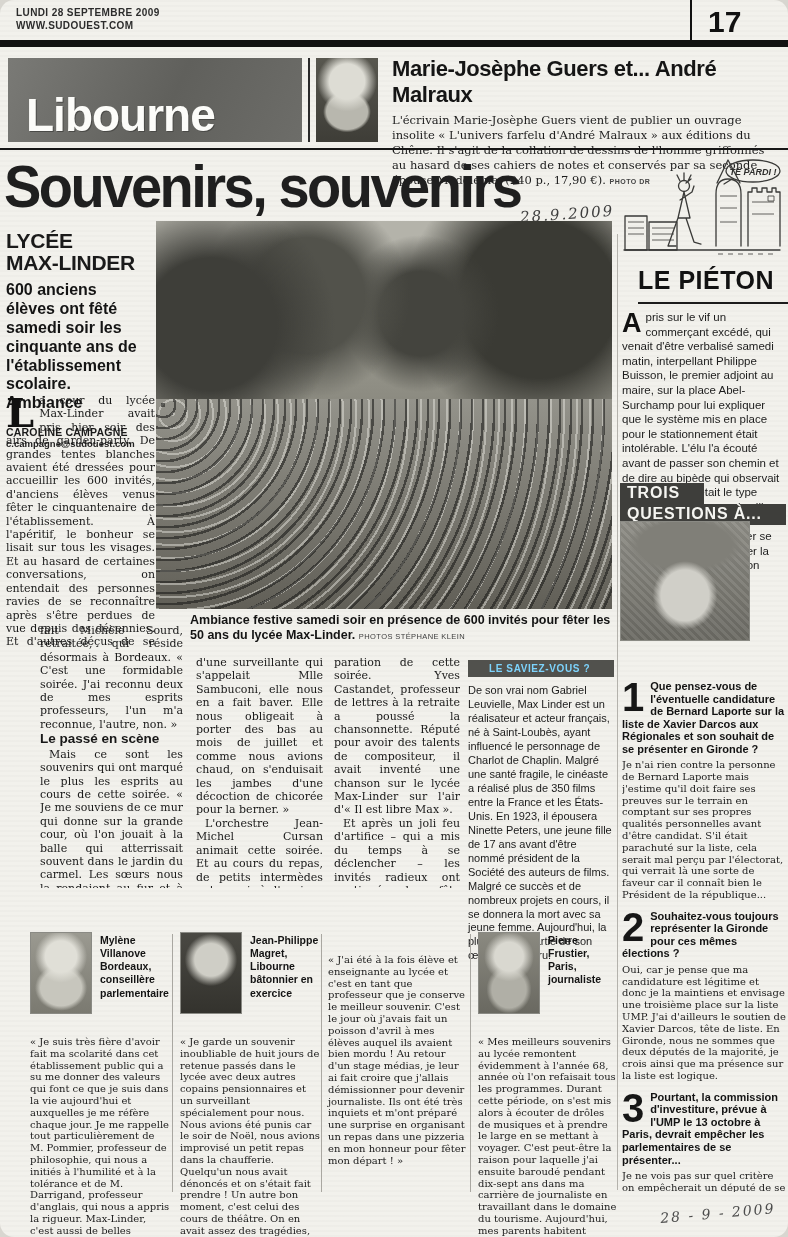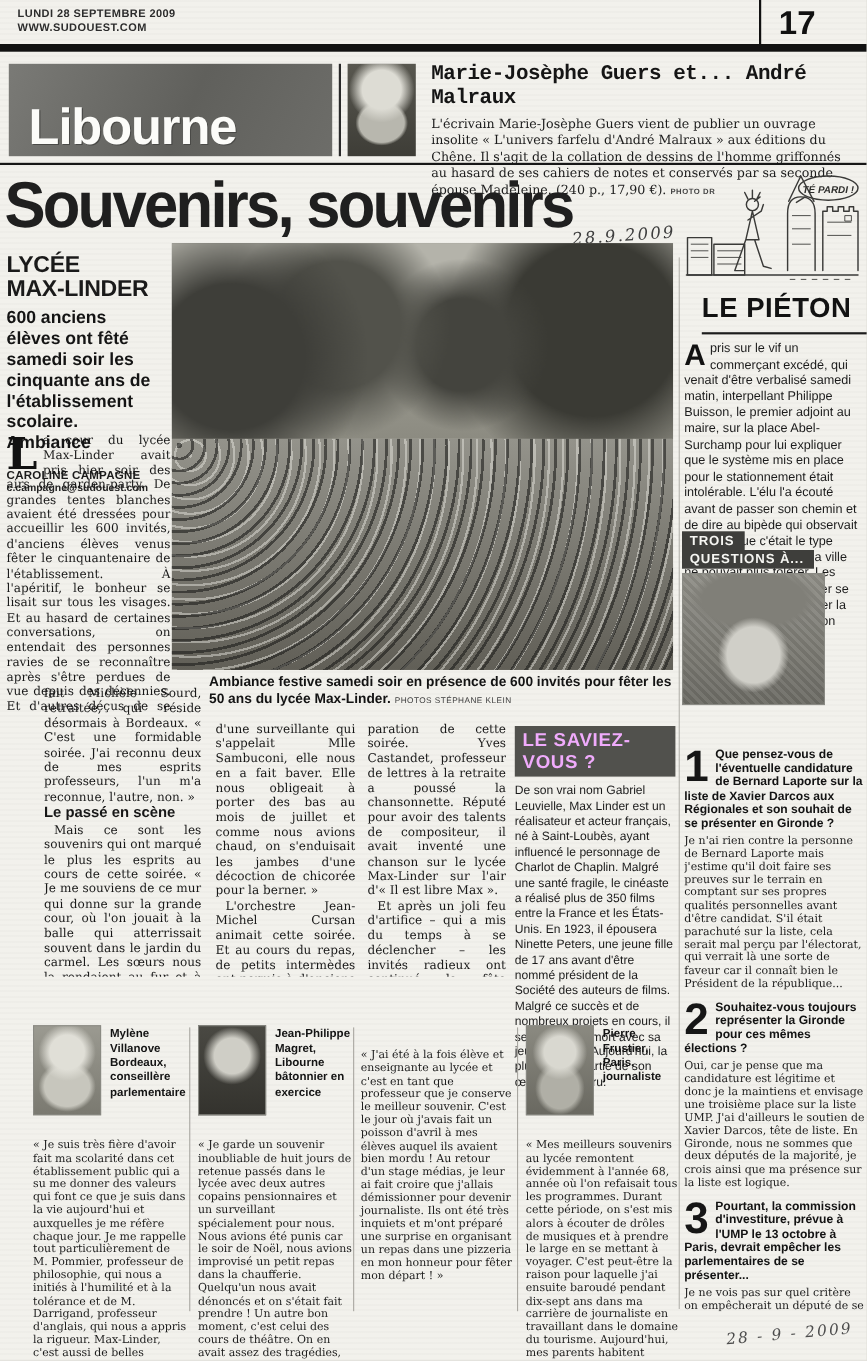--- a/index.html
+++ b/index.html
@@ -6,40 +6,40 @@
     --ink:#1a1a1a;
     --paper:#f2f1ec;
     --serif:"DejaVu Serif", serif;
     --sans:"Liberation Sans", sans-serif;
   }
   html,body{margin:0;padding:0;background:#d8d6d0;}
   .page{
     position:relative;width:788px;height:1237px;margin:0 auto;
     background:var(--paper);
     background-image:repeating-linear-gradient(0deg, rgba(0,0,0,.015) 0 2px, transparent 2px 5px);
-    color:var(--ink);font-family:var(--serif);overflow:hidden;
+    color:var(--ink);font-family:var(--serif);overflow:hidden;border-radius:14px;
   }
   
   .hdr-date{position:absolute;left:16px;top:7px;font-family:var(--sans);font-weight:bold;font-size:10px;line-height:1.25;color:#2c2c2c;letter-spacing:.4px;}
   .pagenum{position:absolute;left:690px;top:0;width:90px;height:44px;border-left:2.5px solid #111;
     font-family:var(--sans);font-weight:900;font-size:30px;display:flex;align-items:center;padding-left:16px;box-sizing:border-box;color:#111;}
   .topbar{position:absolute;left:0;top:40px;width:788px;height:7px;background:#121212;}
   
   .band{position:absolute;left:8px;top:58px;width:294px;height:84px;
     background:linear-gradient(115deg,#7a7a76,#60605c 55%,#6d6d69);
     display:flex;align-items:flex-end;padding-left:18px;box-sizing:border-box;}
   .band span{font-family:var(--sans);font-weight:bold;font-size:46px;color:#fcfcf9;letter-spacing:-1px;text-shadow:1px 1px 0 #4a4a47;}
   .mast-vrule{position:absolute;left:308px;top:58px;width:2px;height:84px;background:#2a2a2a;}
   .mast-photo{position:absolute;left:316px;top:58px;width:62px;height:84px;
     background:
       radial-gradient(circle at 50% 28%, #dddcd4 0 26%, rgba(0,0,0,0) 44%),
       radial-gradient(ellipse 55% 35% at 50% 64%, #b8b7ae 0 60%, rgba(0,0,0,0) 70%),
       linear-gradient(#58574f,#3e3d37);}
   .brief{position:absolute;left:392px;top:56px;width:388px;}
-  .brief-title{font-family:Liberation Mono, monospace;font-weight:800;font-size:19px;letter-spacing:-.4px;color:#151515;margin:0 0 5px 0;}
+  .brief-title{font-family:Liberation Sans, sans-serif;font-weight:800;font-size:22px;letter-spacing:-.4px;color:#151515;margin:0 0 5px 0;}
   .brief-body{font-family:var(--serif);font-size:11.5px;line-height:1.3;text-align:left;margin:0;color:#1c1c1c;}
   .brief-credit{font-family:var(--sans);font-size:7px;font-weight:bold;color:#444;letter-spacing:.5px;}
   .mast-rule{position:absolute;left:0;top:148px;width:788px;height:2px;background:#161616;}
   
   .headline{position:absolute;left:4px;top:152px;width:616px;font-family:var(--sans);font-weight:800;
     font-size:56px;letter-spacing:-2.5px;color:#1f1f1f;transform:scaleY(1.05);transform-origin:left top;margin:0;}
   .hand{font-family:var(--serif);font-style:italic;color:#3d3d3d;letter-spacing:2px;}
   .hand1{position:absolute;left:520px;top:205px;font-size:15px;transform:rotate(-4deg);}
   .hand2{position:absolute;left:660px;top:1205px;font-size:14px;transform:rotate(-5deg);color:#4c4c4c;}
   .kicker-rail{position:absolute;left:6px;top:230px;width:142px;}
@@ -67,30 +67,30 @@
       repeating-radial-gradient(circle at 7px 6px, rgba(28,28,26,.6) 0 2.5px, rgba(0,0,0,0) 2.5px 11px),
       repeating-radial-gradient(circle at 17px 15px, rgba(238,237,230,.45) 0 2px, rgba(0,0,0,0) 2px 13px),
       linear-gradient(#94938b,#615f57);}
   .caption{position:absolute;left:190px;top:613px;width:422px;font-family:var(--sans);font-weight:bold;font-size:12.5px;line-height:1.22;color:#131313;}
   .photo-credit{font-weight:normal;font-size:7.5px;letter-spacing:.4px;color:#3d3d3d;}
   .colA{position:absolute;left:40px;top:624px;width:143px;height:264px;overflow:hidden;}
   .colB{position:absolute;left:196px;top:656px;width:127px;height:232px;overflow:hidden;}
   .colC{position:absolute;left:334px;top:656px;width:126px;height:232px;overflow:hidden;}
   .subhead{font-family:var(--sans);font-weight:800;font-size:13.5px;margin:6px 0 3px 0;text-indent:0 !important;}
   .saviez{position:absolute;left:468px;top:660px;width:146px;}
-  .saviez-head{background:#51514d;color:#f0abfc;font-family:var(--sans);font-weight:800;font-size:17px;letter-spacing:.6px;padding:3px 7px;}
+  .saviez-head{background:#51514d;color:#7dd3fc;font-family:var(--sans);font-weight:800;font-size:10px;letter-spacing:.6px;padding:3px 21px;}
   .saviez-body{margin-top:7px;font-family:var(--sans);font-size:11px;line-height:1.27;color:#1b1b1b;}
   .main-vrule{position:absolute;left:617px;top:234px;width:1px;height:956px;background:#b4b2ac;}
   
   .cartoon{position:absolute;left:620px;top:152px;width:166px;height:112px;}
   .pieton-title{position:absolute;left:622px;top:266px;width:162px;font-family:var(--sans);font-weight:900;font-size:25px;letter-spacing:.5px;
     border-bottom:2px solid #1c1c1c;padding-bottom:7px;color:#121212;margin-left:16px;}
   .pieton-body{position:absolute;left:622px;top:310px;width:163px;font-family:var(--sans);font-size:11.5px;line-height:1.27;color:#1c1c1c;}
   .tq-banner{position:absolute;left:620px;top:483px;}
-  .tq-line{display:table;background:#3e3e3b;color:#f5f5f1;font-family:var(--sans);font-weight:900;font-size:12px;letter-spacing:.8px;padding:1px 9px 2px 7px;}
+  .tq-line{display:table;background:#3e3e3b;color:#f5f5f1;font-family:var(--sans);font-weight:900;font-size:16px;letter-spacing:.8px;padding:1px 24px 2px 7px;}
   .garraud-photo{position:absolute;left:620px;top:521px;width:130px;height:120px;
     background:
       radial-gradient(ellipse 40% 46% at 50% 62%, #d0cfc8 0 46%, rgba(0,0,0,0) 62%),
       radial-gradient(ellipse 62% 34% at 50% 20%, #807f78 0 58%, rgba(0,0,0,0) 72%),
       repeating-linear-gradient(45deg, rgba(255,255,255,.06) 0 3px, rgba(0,0,0,.05) 3px 6px),
       linear-gradient(#8f8e87,#6c6b64);
     box-shadow:0 0 0 1px #8a8a84 inset;}
   .garraud-cap{position:absolute;left:622px;top:648px;width:160px;font-family:var(--sans);font-weight:700;font-size:12.5px;line-height:1.22;color:#171717;}
   .qa{position:absolute;left:622px;top:680px;width:164px;height:512px;overflow:hidden;}
   .qnum{float:left;font-family:var(--sans);font-weight:900;font-size:40px;line-height:.78;padding:2px 6px 0 0;color:#161616;}

